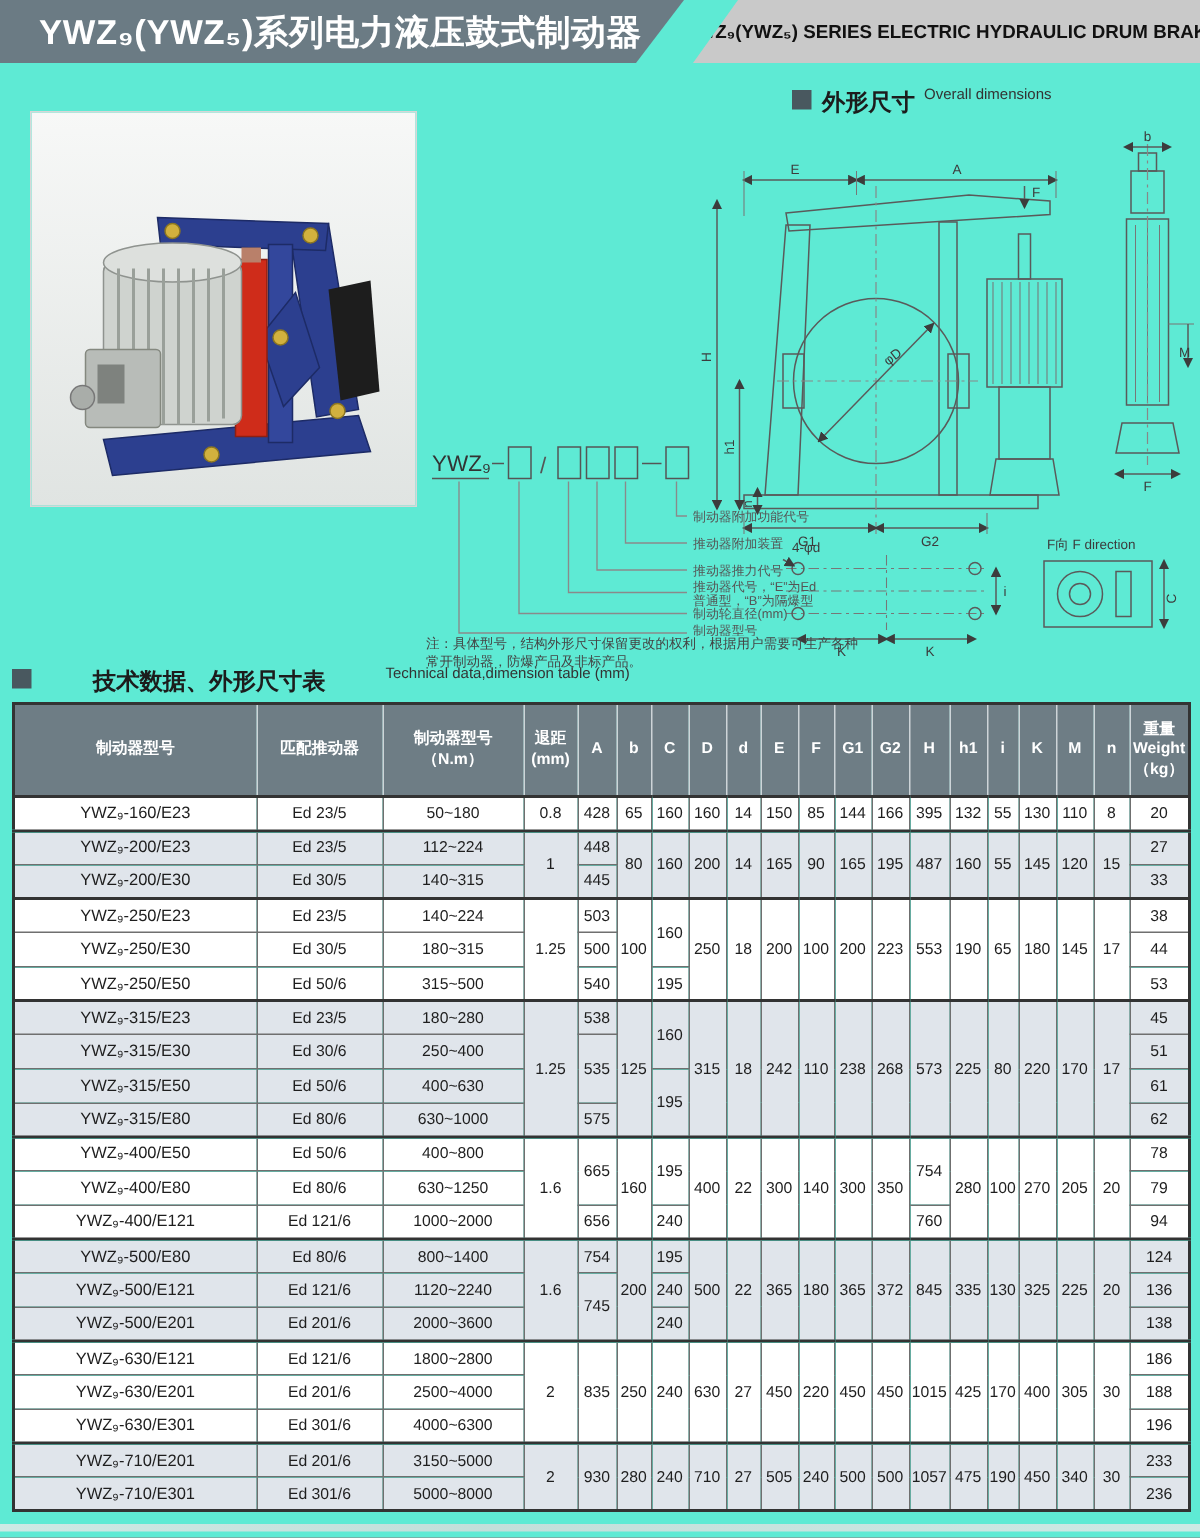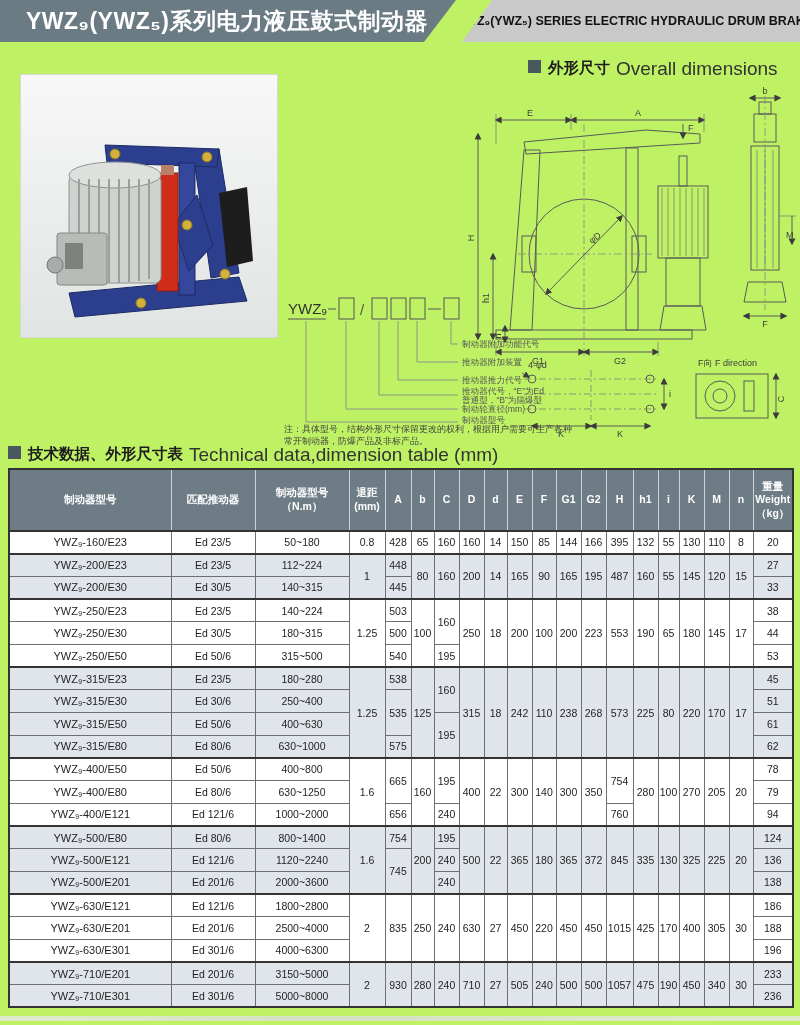--- a/index.html
+++ b/index.html
@@ -1,19 +1,19 @@
 <!DOCTYPE html>
 <html><head>
 <meta charset="utf-8">
 <style>
   * { margin:0; padding:0; box-sizing:border-box; }
   html,body { background:#888; }
   body { font-family:"Liberation Sans","DejaVu Sans",sans-serif; }
   #page {
-    position:relative; width:800px; height:1025px; background:#bef264;
+    position:relative; width:800px; height:1025px; background:#5eead4;
     margin:0 auto; overflow:hidden;
   }
   
   .band-left {
     position:absolute; left:0; top:0; width:460px; height:42px;
     background:#6b7b84;
     clip-path:polygon(0 0,456px 0,424px 42px,0 42px);
     display:flex; align-items:center; padding-left:26px;
   }
   .band-left .t {
@@ -26,21 +26,21 @@
     clip-path:polygon(62px 0,370px 0,370px 42px,32px 42px);
     display:flex; align-items:center; justify-content:center; padding-left:40px;
   }
   .band-right .t {
     color:#111; font-weight:bold; font-size:12.5px; white-space:nowrap;
   }
   
   .sec-head { position:absolute; display:flex; align-items:flex-start; }
   .sq { width:13px; height:13px; background:#49585f; margin-right:7px; margin-top:2px; flex:0 0 auto; }
   .sec-cn { font-weight:bold; font-size:15.5px; color:#1c1c1c; }
-  .sec-en { font-size:19px; color:#333; margin-left:6px; }
+  .sec-en { font-size:10px; color:#333; margin-left:6px; }
   .sec-en2 { font-size:14.5px; color:#3a3a3a; }
   
   .photo {
     position:absolute; left:20px; top:74px; width:258px; height:264px;
     border:1px solid #d7d7d7;
   }
   
   .drawing { position:absolute; left:466px; top:86px; width:334px; height:354px; }
   .typecode { position:absolute; left:286px; top:296px; width:300px; height:128px; }
   .note { position:absolute; left:284px; top:424px; width:300px; font-size:9px; color:#444; line-height:11.5px; }
@@ -282,21 +282,21 @@
         <text class="lbl" x="176" y="127">制动器型号</text>
       </g>
     </svg>
   </div>
 
   <div class="note">
     <div>注：具体型号，结构外形尺寸保留更改的权利，根据用户需要可生产各种</div>
     <div>常开制动器，防爆产品及非标产品。</div>
   </div>
 
-  <div class="sec-head" style="left:8px; top:444px;">
+  <div class="sec-head" style="left:8px; top:444px;gap:34px;">
     <span class="sq"></span>
     <span class="sec-cn">技术数据、外形尺寸表</span>
     <span class="sec-en">Technical data,dimension table (mm)</span>
   </div>
 
   <div class="tbl-wrap">
     <table>
       <colgroup>
         <col style="width:162px">
           <col style="width:84px">

